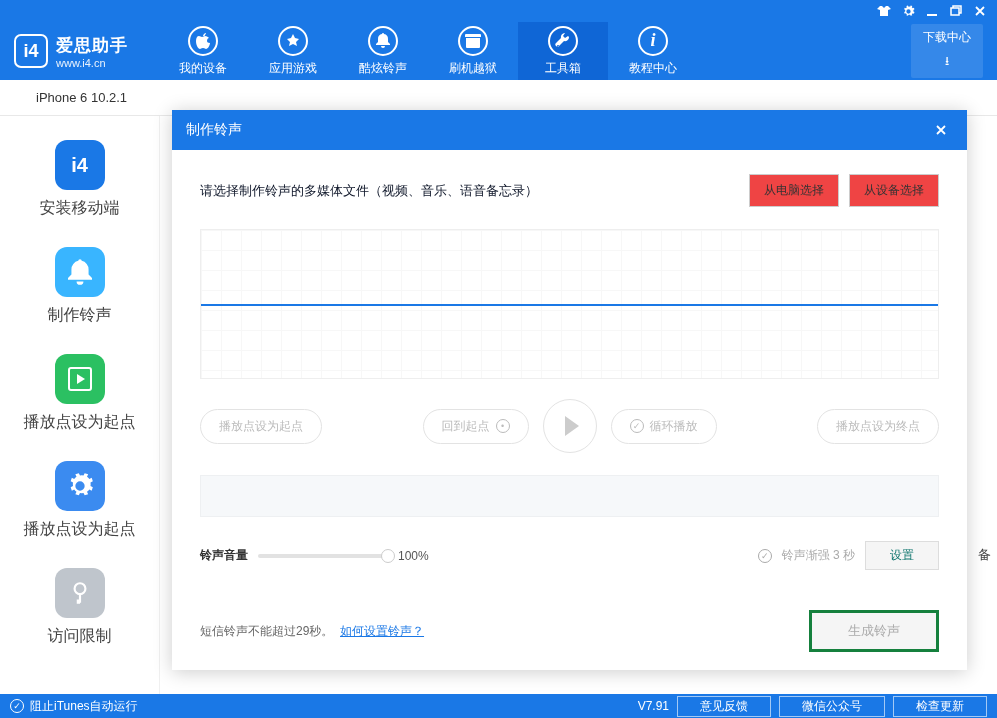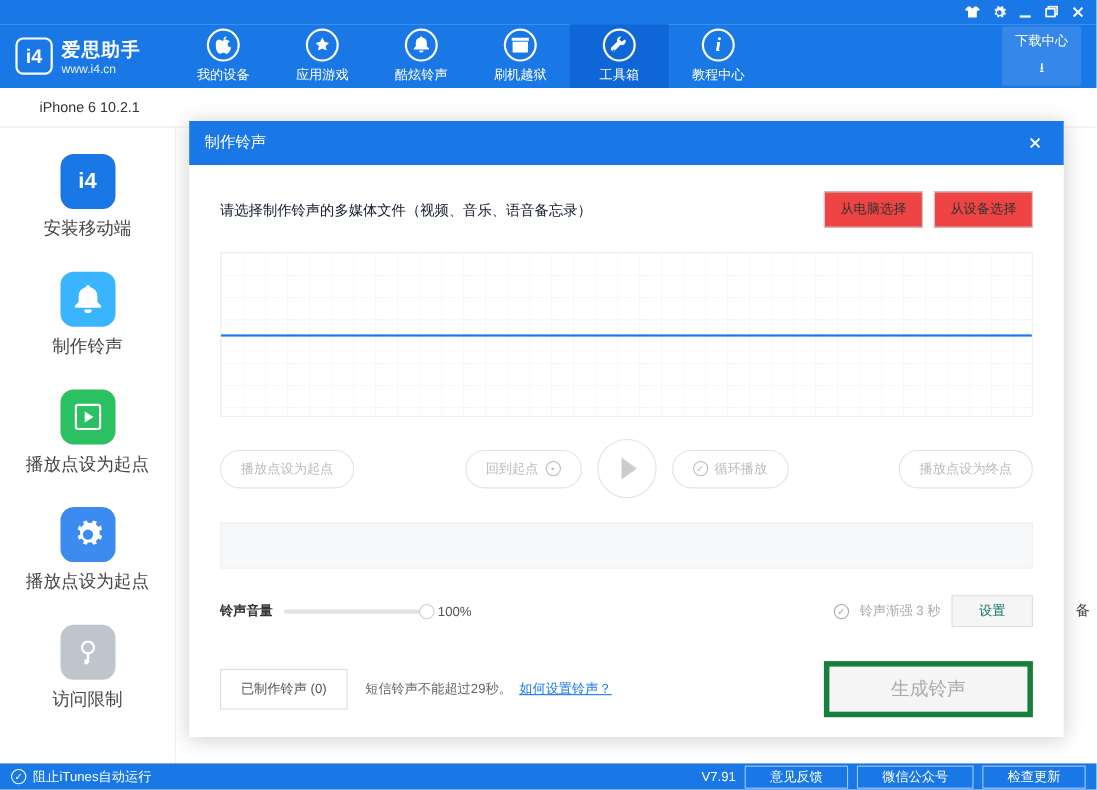--- a/index.html
+++ b/index.html
@@ -65,21 +65,21 @@
 .volume-row { display: flex; align-items: center; font-size: 12px; color: #555; margin-bottom: 28px; }
 .slider { width: 130px; height: 4px; background: #e2e2e2; margin: 0 10px; position: relative; border-radius: 2px; }
 .slider::after { content: ""; position: absolute; left: 100%; top: 50%; transform: translate(-50%,-50%); width: 12px; height: 12px; background: #fff; border: 1px solid #ccc; border-radius: 50%; }
 .fade-group { margin-left: auto; display: flex; align-items: center; gap: 10px; color: #aaa; }
 .btn-mini { border: 1px solid #ddd; background: #f5f5f5; font-size: 12px; color: #0f766e; padding: 5px 24px; cursor: pointer; }
 
 .bottom-row { display: flex; align-items: center; gap: 16px; margin-top: auto; }
 .btn-left { border: 1px solid #ddd; background: #fff; font-size: 12px; color: #555; padding: 9px 18px; cursor: pointer; }
 .hint { font-size: 12px; color: #666; }
 .hint a { color: #1a78e6; text-decoration: underline; cursor: pointer; }
-.btn-gen { margin-left: auto; border: 5px solid #15803d; background: #f5f5f5; font-size: 17px; color: #aaa; padding: 9px 56px; cursor: pointer; }
+.btn-gen { margin-left: auto; border: 3px solid #15803d; background: #f5f5f5; font-size: 13px; color: #aaa; padding: 9px 36px; cursor: pointer; }
 
 .statusbar { position: absolute; bottom: 0; left: 0; right: 0; height: 24px; background: #1a78e6; color: #fff; display: flex; align-items: center; font-size: 12px; padding: 0 10px; }
 .status-left { display: flex; align-items: center; gap: 6px; }
 .status-right { margin-left: auto; display: flex; align-items: center; gap: 8px; }
 .status-btn { border: 1px solid rgba(255,255,255,0.6); padding: 1px 22px; cursor: pointer; font-size: 12px; }
 
 .check-circle { width: 14px; height: 14px; border: 1.5px solid currentColor; border-radius: 50%; display: inline-flex; align-items: center; justify-content: center; font-size: 9px; }
 svg { display: block; }
 </style>
 </head>
@@ -264,21 +264,20 @@
       <span style="color:#333;font-weight:bold">铃声音量</span>
       <div class="slider"></div>
       <span>100%</span>
       <div class="fade-group">
         <span class="check-circle">✓</span>
         <span>铃声渐强 3 秒</span>
         <button class="btn-mini">设置</button>
       </div>
     </div>
     <div class="bottom-row">
-      <button class="btn-left">已制作铃声 (0)</button>
       <span class="hint"><span>短信铃声不能超过29秒。</span>&nbsp;&nbsp;<a>如何设置铃声？</a></span>
       <button class="btn-gen">生成铃声</button>
     </div>
   </div>
 </div>
 
 <div class="statusbar">
   <div class="status-left">
     <span class="check-circle" style="color:#fff">✓</span>
     <span>阻止iTunes自动运行</span>

